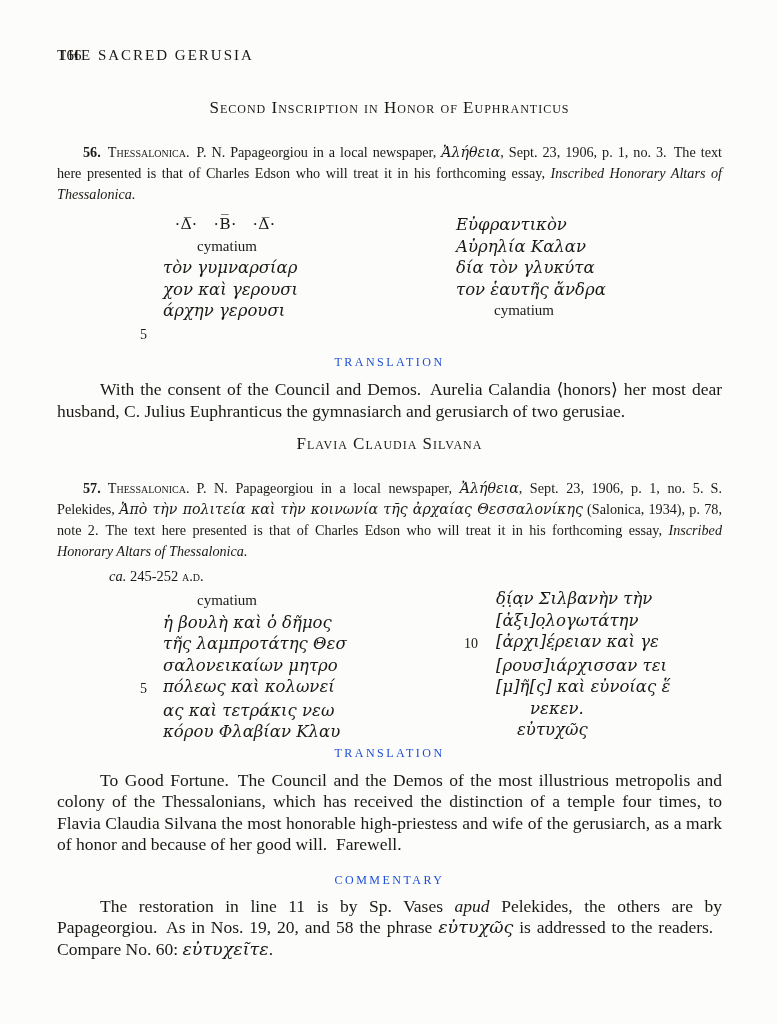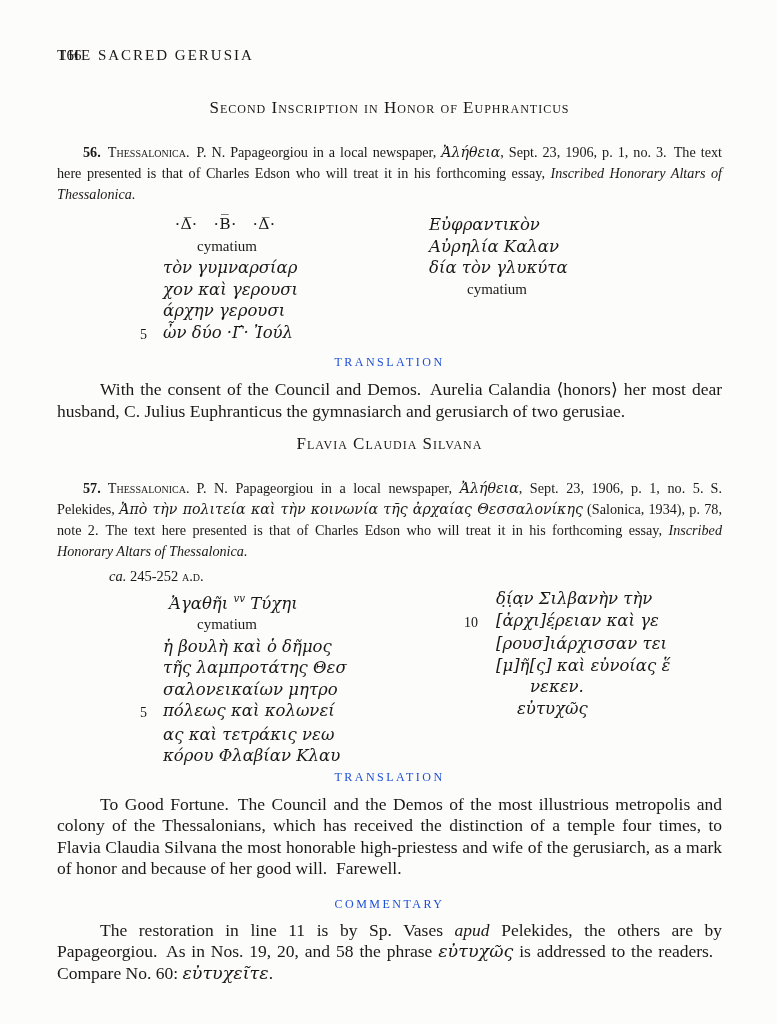--- a/index.html
+++ b/index.html
@@ -56,21 +56,21 @@
     font-size:15px; padding-left:34px;
   }
   .line-text.sigla {
     font-style:normal; padding-left:12px; font-size:15.5px; letter-spacing:0.5px;
   }
   .line-text.indent-sm { padding-left:6px; }
   .line-text.indent-md { padding-left:21px; }
   .line-text.indent-lg { padding-left:34px; }
 
   .col56L { margin-left:83px;  width:215px; }
-  .col56R { margin-left:74px; width:175px; }
+  .col56R { margin-left:101px; width:175px; }
   .col56R .line-num { width:0; }
   .col56R .line-text.cymatium { padding-left:38px; }
   .col57L { margin-left:83px;  width:215px; }
   .col57R { margin-left:109px; width:210px; }
   .col57R .line-num { width:32px; }
 </style>
 </head>
 <body>
 
 <div class="page">
@@ -101,35 +101,38 @@
         <div class="insc-line">
           <span class="line-num"></span>
           <span class="line-text">χον καὶ γερουσι</span>
         </div>
         <div class="insc-line">
           <span class="line-num"></span>
           <span class="line-text">άρχην γερουσι</span>
         </div>
         <div class="insc-line">
           <span class="line-num">5</span>
-          <span class="line-text">ὦν δύο ·Γ́· Ἰούλ</span>
         </div>
       </div>
     <div class="insc-col col56R">
         <div class="insc-line">
           <span class="line-num"></span>
           <span class="line-text">Εὐφραντικὸν</span>
         </div>
         <div class="insc-line">
           <span class="line-num"></span>
           <span class="line-text">Αὐρηλία Καλαν</span>
         </div>
         <div class="insc-line">
           <span class="line-num"></span>
           <span class="line-text">δία τὸν γλυκύτα</span>
+        </div>
+        <div class="insc-line">
+          <span class="line-num"></span>
+          <span class="line-text">τον ἑαυτῆς ἄνδρα</span>
         </div>
         <div class="insc-line">
           <span class="line-num"></span>
           <span class="line-text cymatium">cymatium</span>
         </div>
       </div>
   </div>
 
   <div class="label lab1">TRANSLATION</div>
   <p class="para trans">With the consent of the Council and Demos. Aurelia Calandia ⟨honors⟩ her most dear husband, C. Julius Euphranticus the gymnasiarch and gerusiarch of two gerusiae.</p>
@@ -137,21 +140,20 @@
   <h2 class="sec-heading h57">Flavia Claudia Silvana</h2>
 
   <p class="para entry"><span class="bd">57.</span><span> </span><span class="sc">Thessalonica.</span><span> P. N. Papageorgiou in a local newspaper, </span><span class="gk">Ἀλήθεια</span><span>, Sept. 23, 1906, p. 1, no. 5. S. Pelekides, </span><span class="gk">Ἀπὸ τὴν πολιτεία καὶ τὴν κοινωνία τῆς ἀρχαίας Θεσσαλονίκης</span><span> (Salonica, 1934), p. 78, note 2. The text here presented is that of Charles Edson who will treat it in his forthcoming essay, </span><span class="it">Inscribed Honorary Altars of Thessalonica.</span></p>
 
   <p class="date-line"><span class="it">ca.</span><span> 245-252 </span><span class="sc">a.d.</span></p>
 
   <div class="insc insc57">
     <div class="insc-col col57L">
         <div class="insc-line">
           <span class="line-num"></span>
-          <span class="line-text indent-sm"><span>Ἀγαθῆι </span><span class="sup">vv</span><span> Τύχηι</span></span>
         </div>
         <div class="insc-line">
           <span class="line-num"></span>
           <span class="line-text cymatium">cymatium</span>
         </div>
         <div class="insc-line">
           <span class="line-num"></span>
           <span class="line-text">ἡ βουλὴ καὶ ὁ δῆμος</span>
         </div>
         <div class="insc-line">
@@ -174,20 +176,24 @@
           <span class="line-num"></span>
           <span class="line-text">κόρου Φλαβίαν Κλαυ</span>
         </div>
       </div>
     <div class="insc-col col57R">
         <div class="insc-line">
           <span class="line-num"></span>
           <span class="line-text">δ̣ί̣α̣ν Σιλβανὴν τὴν</span>
         </div>
         <div class="insc-line">
+          <span class="line-num"></span>
+          <span class="line-text">[ἀξι]ο̣λογωτάτην</span>
+        </div>
+        <div class="insc-line">
           <span class="line-num">10</span>
           <span class="line-text">[ἀρχι]έ̣ρειαν καὶ γε</span>
         </div>
         <div class="insc-line">
           <span class="line-num"></span>
           <span class="line-text">[ρουσ]ιάρχισσαν τει</span>
         </div>
         <div class="insc-line">
           <span class="line-num"></span>
           <span class="line-text">[μ]ῆ[ς] καὶ εὐνοίας ἕ</span>

